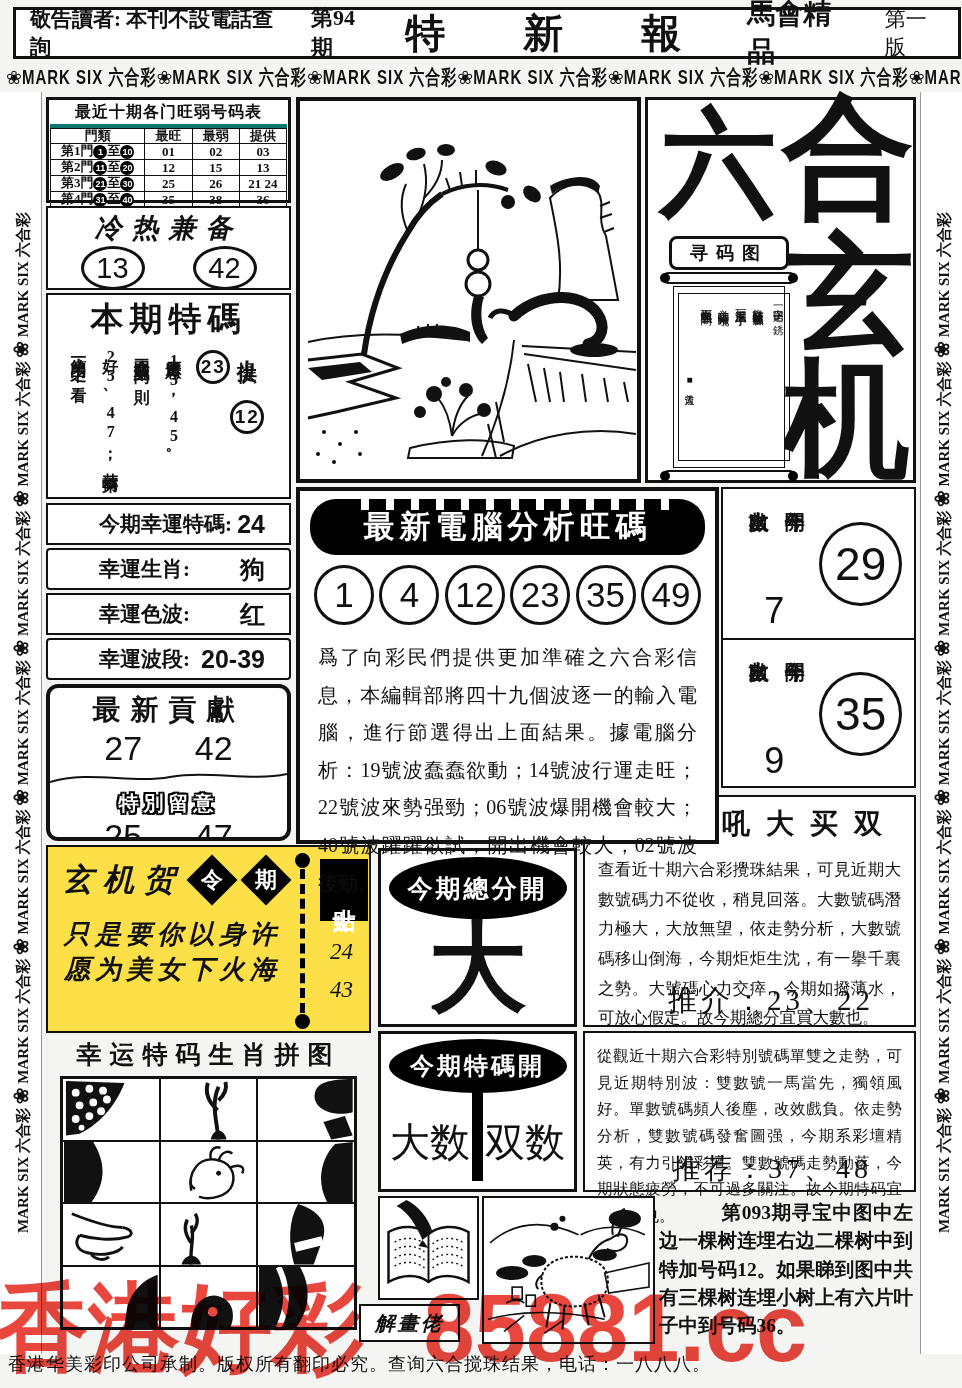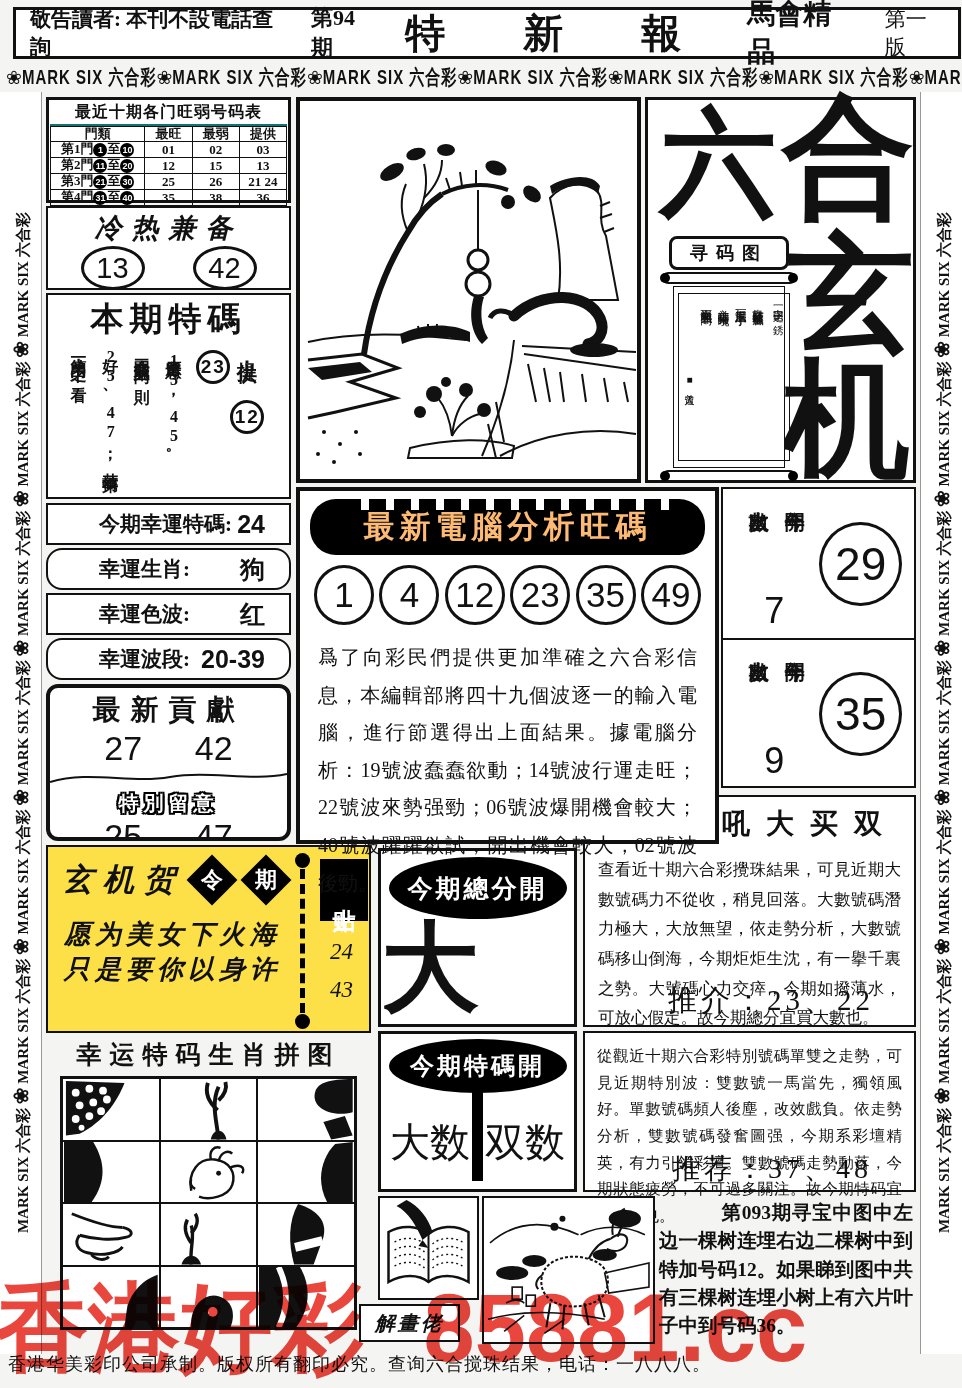--- a/index.html
+++ b/index.html
@@ -28,21 +28,21 @@
   .edge { top:92px; width:42px; height:1262px; background:#fff; overflow:hidden; }
   .edge-inner { writing-mode:vertical-rl; text-orientation:sideways; transform:rotate(180deg);
                 width:100%; height:100%; font-weight:bold; font-size:15px; line-height:42px;
                 text-align:center; white-space:nowrap; }
   .edge .fl { font-size:20px; }
   .edge.l { left:0; border-right:1px solid #999; }
   .edge.r { left:920px; border-left:1px solid #999; }
 
   
   .hot { left:46px; top:97px; width:245px; height:106px; padding:1px; }
-  .hot .t { font-size:16px; font-weight:bold; text-align:center; border-bottom:2px solid #0f766e;
+  .hot .t { font-size:16px; font-weight:bold; text-align:center; border-bottom:4px solid #0f766e;
             letter-spacing:1px; padding:1px 0; }
   .hot table { width:100%; border-collapse:collapse; font-size:13px; font-weight:bold; }
   .hot th,.hot td { border:1px solid #111; text-align:center; padding:0; height:14px; line-height:14px;}
   .hot th { font-size:13px; }
   .gb { display:inline-flex; align-items:center; justify-content:center; width:14px; height:14px;
         border-radius:50%; background:#000; color:#fff; font-size:9px;
         font-family:"Liberation Sans",sans-serif; vertical-align:middle; }
 
   
   .coldhot { left:46px; top:206px; width:245px; height:84px; border:2px solid #111; background:#fff;
@@ -57,21 +57,21 @@
   .spcode .t { font-size:33px; font-weight:bold; text-align:center; letter-spacing:6px; margin-top:2px;}
   .spcode .cols { writing-mode:vertical-rl; text-orientation:upright; height:152px; margin:4px 8px 0;
                   font-size:16px; font-weight:bold; line-height:1.1; }
   .spcode .cols > div { margin-left:14px; letter-spacing:2px; }
   .spcode .offer { font-size:20px; }
   .spcode .circ { width:34px; height:34px; font-size:19px; writing-mode:horizontal-tb; margin:4px 0; }
 
   
   .lrow { left:46px; width:245px; height:42px; border:2px solid #111; background:#fff;
           display:flex; align-items:center; padding:0 10px; }
-  .lrow.round { border-radius:16px; }
+  .lrow.round { border-radius:4px; }
   .lrow .lab { font-size:21px; font-weight:bold;margin-left:41px; }
   .lrow .val { margin-left:auto; font-size:25px; font-weight:bold; margin-right:14px; }
 
   
   .contri { left:46px; top:684px; width:245px; height:157px; border:4px solid #111; border-radius:12px;
             background:#fff; text-align:center; overflow:hidden; }
   .contri .t { font-size:28px; font-weight:bold; letter-spacing:10px; margin-top:3px; }
   .contri .nums { display:flex; justify-content:space-around; font-size:34px;
                   font-family:"Liberation Sans",sans-serif; padding:0 28px; }
   .bubble { color:#fff; font-weight:bold; font-size:20px; letter-spacing:5px;
@@ -127,21 +127,21 @@
                   text-orientation:upright; font-size:11.5px; line-height:1.5; letter-spacing:1px; }
   .sbody .intro { font-size:10.5px; margin-left:4px; }
   .sbody .sign { font-size:10px; padding-top:74px; }
 
   
   .ana { left:296px; top:487px; width:423px; height:357px; border:4px solid #111; background:#fff; z-index:3; }
   .ana .bar { position:relative; margin:8px 10px 0; height:56px; background:#000; border-radius:26px;
               display:flex; align-items:center; justify-content:center; }
   .ana .bar::before { content:""; position:absolute; top:0; left:34px; right:34px; height:11px;
               background:repeating-linear-gradient(90deg,transparent 0 17px,#fff 17px 25px); }
-  .ana .bar span { color:#fdba74; font-size:31px; font-weight:bold; letter-spacing:5px;
+  .ana .bar span { color:#ffffff; font-size:31px; font-weight:bold; letter-spacing:5px;
                    font-family:"Liberation Sans",sans-serif; }
   .ana .nums { display:flex; justify-content:space-between; padding:10px 14px 0; }
   .ana .nums .circ { width:60px; height:60px; font-size:35px; }
   .ana .body { padding:14px 18px 0; font-size:20px; line-height:1.88; text-align:justify; }
 
   
   .counts { left:721px; top:487px; width:195px; height:301px; border:2px solid #111; background:#fff; }
   .ccell { height:149px; display:flex; align-items:center; padding:4px 6px; }
   .ccell + .ccell { border-top:2px solid #111; }
   .cleft { display:flex; flex-direction:column; align-items:center; width:92px; }
@@ -158,21 +158,21 @@
              background:#fff; z-index:1; }
   .bigeven .t { position:absolute; right:16px; top:8px; font-size:28px; font-weight:bold;
                 letter-spacing:16px; }
   .bigeven .body { position:absolute; left:13px; right:13px; top:58px; font-size:16.5px;
                    line-height:1.8; text-align:justify; }
   .bigeven .tip { position:absolute; right:40px; bottom:4px; font-size:29px; letter-spacing:4px; }
 
   .oval { background:#000; border-radius:50%; color:#fff; display:flex; align-items:center;
           justify-content:center; font-weight:bold; letter-spacing:3px; }
   .topen { left:378px; top:848px; width:199px; height:179px; border:3px solid #111; background:#fff;
-           text-align:left; z-index:2; }
+           text-align:center; z-index:2; }
   .topen .oval { width:178px; height:62px; margin:6px auto 0; font-size:25px; }
   .topen .big { font-size:98px; font-weight:bold; line-height:1.02; }
 
   .sopen { left:378px; top:1031px; width:199px; height:161px; border:3px solid #111; background:#fff;
            text-align:center; }
   .sopen .oval { width:178px; height:54px; margin:5px auto 0; font-size:24px; }
   .sopen .row { display:flex; align-items:center; justify-content:center; margin-top:10px; }
   .sopen .w { font-size:40px; font-weight:normal; width:84px; }
   .sopen .bar { width:11px; height:92px; background:#000; margin-top:-14px; }
 
@@ -354,22 +354,22 @@
   <div class="trow">
     <span class="bt">玄机贺</span>
     <span class="dia">
         <span>令</span>
       </span>
     <span class="dia">
         <span>期</span>
       </span>
   </div>
   <div class="poem">
+    <div>只是要你以身许</div>
     <div>愿为美女下火海</div>
-    <div>只是要你以身许</div>
   </div>
   <div class="dashline"></div>
   <div class="tiptag">贴士</div>
   <div class="tipnum" style="top:92px">24</div>
   <div class="tipnum" style="top:130px">43</div>
 </div>
 
 <div class="abs puz-title">幸运特码生肖拼图</div>
 <div class="abs puz">
   <div class="pcell">

